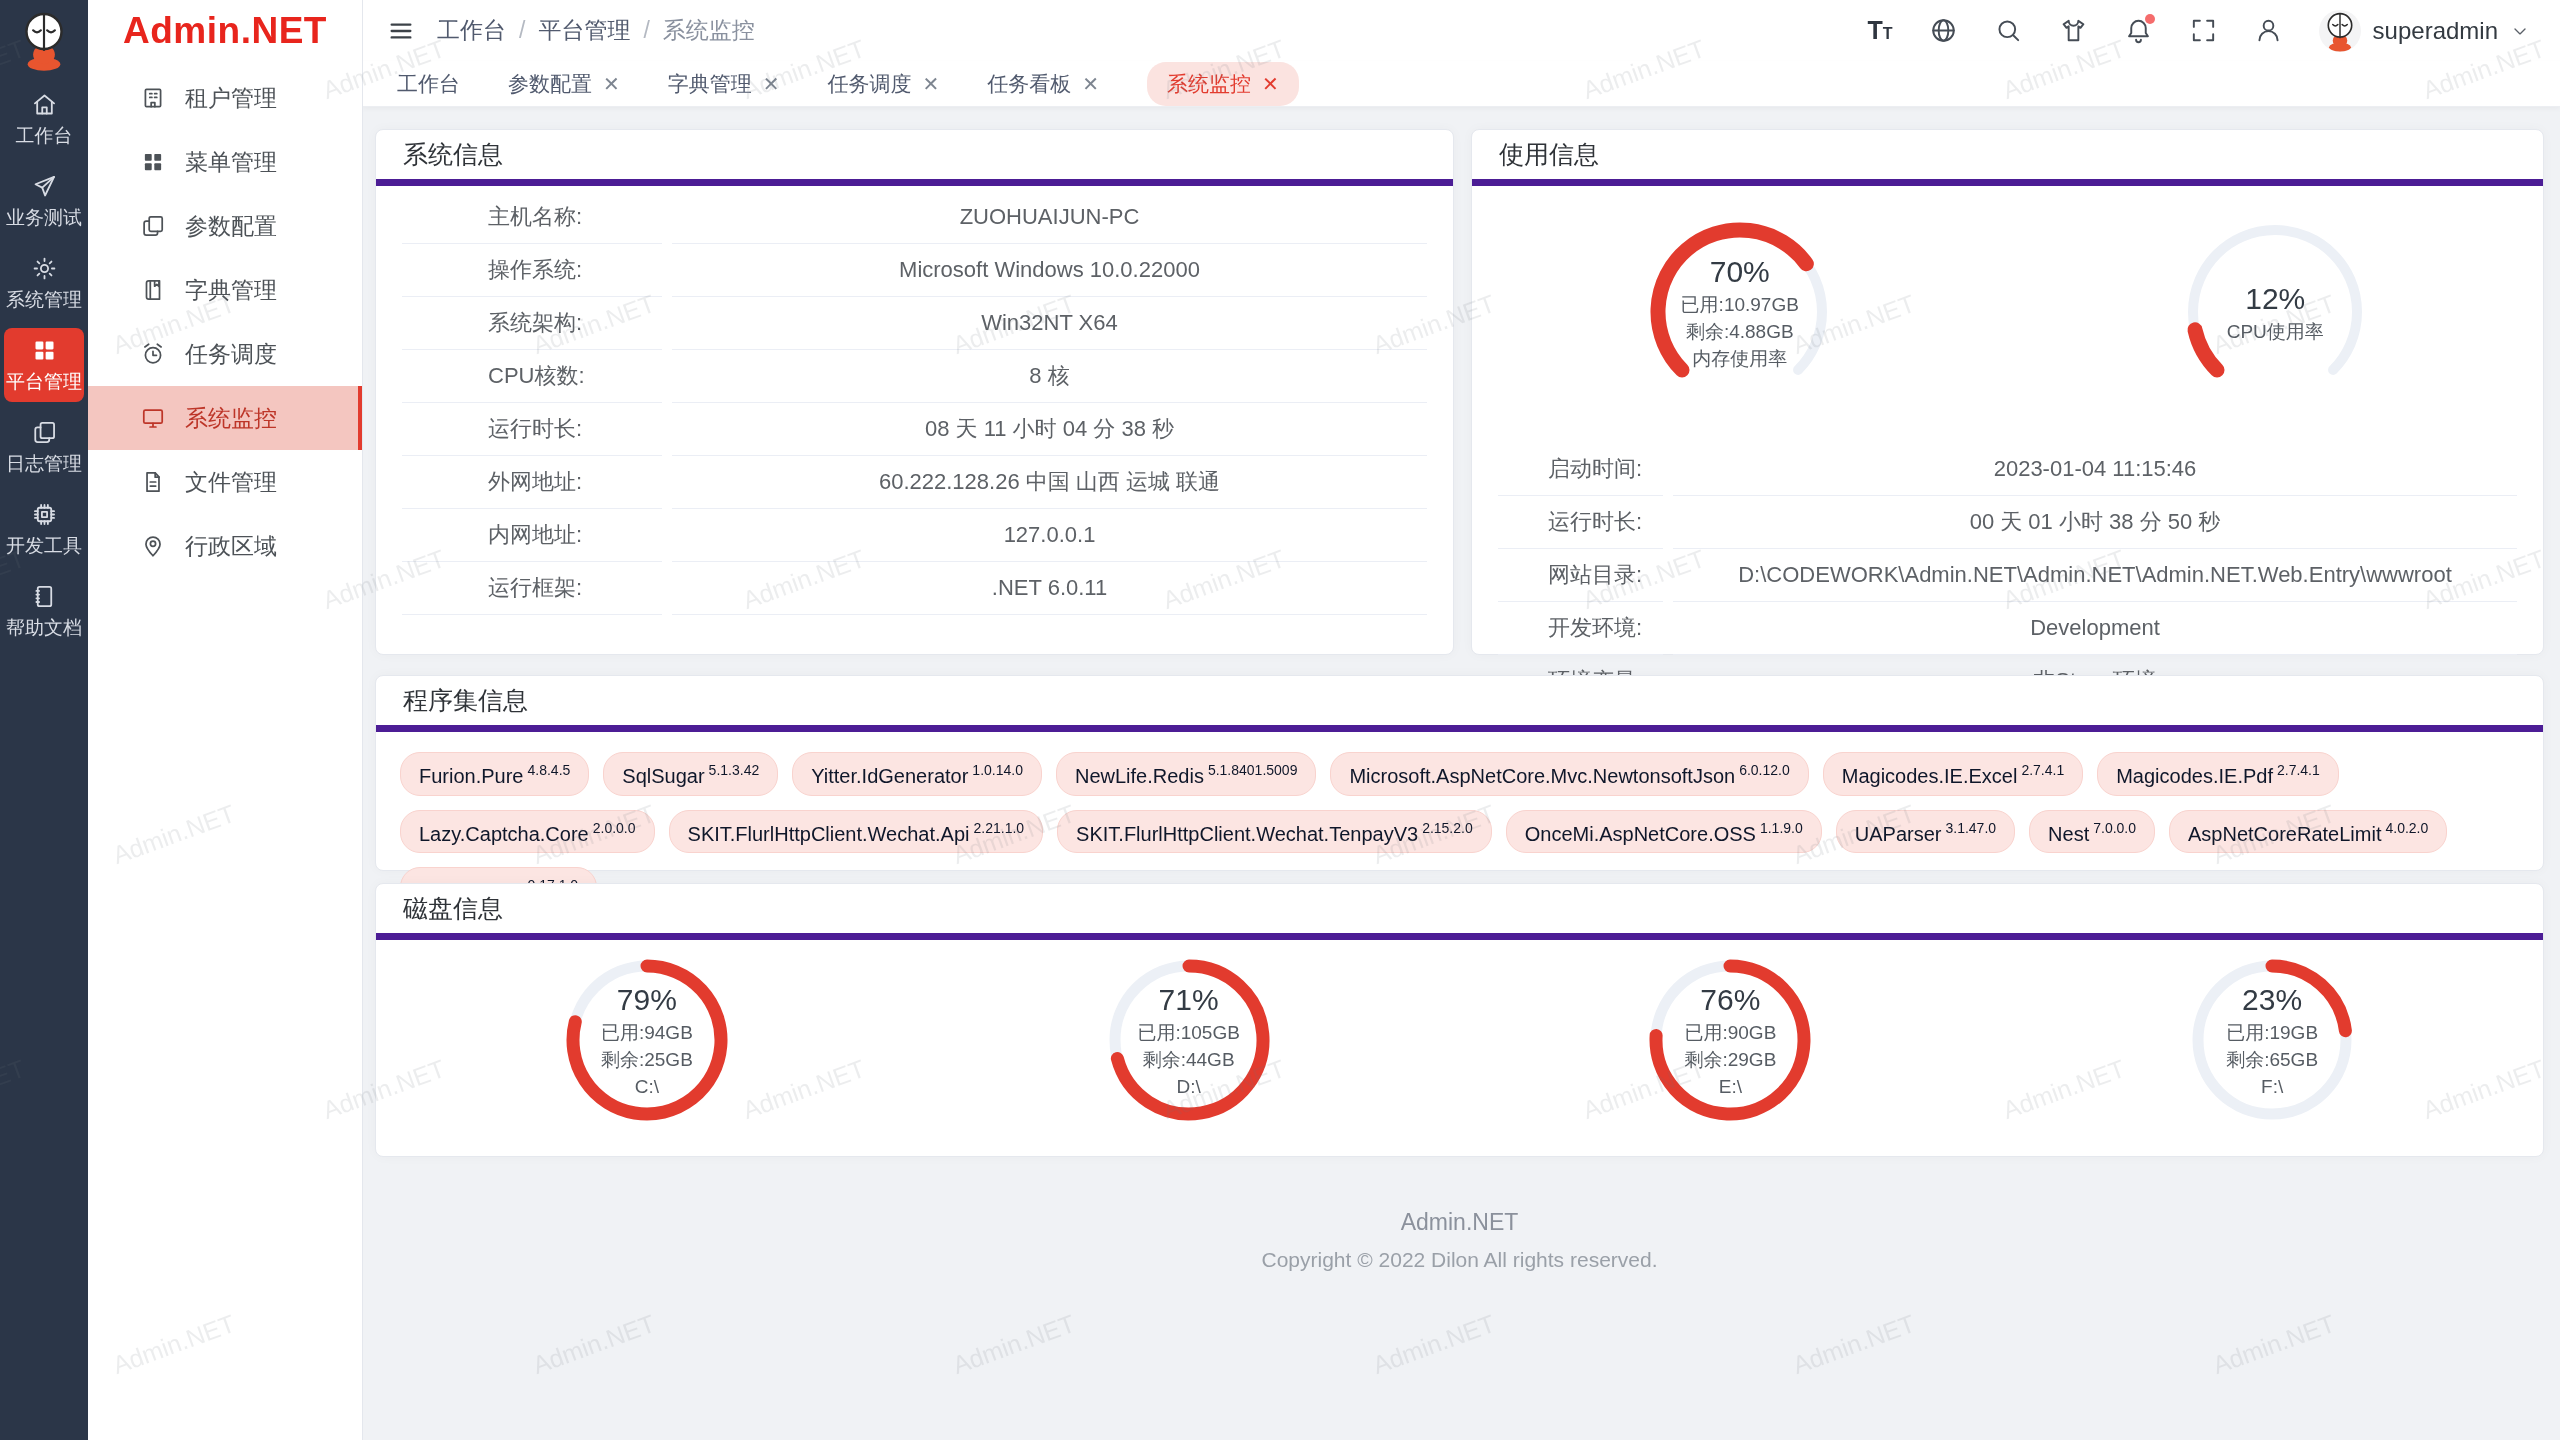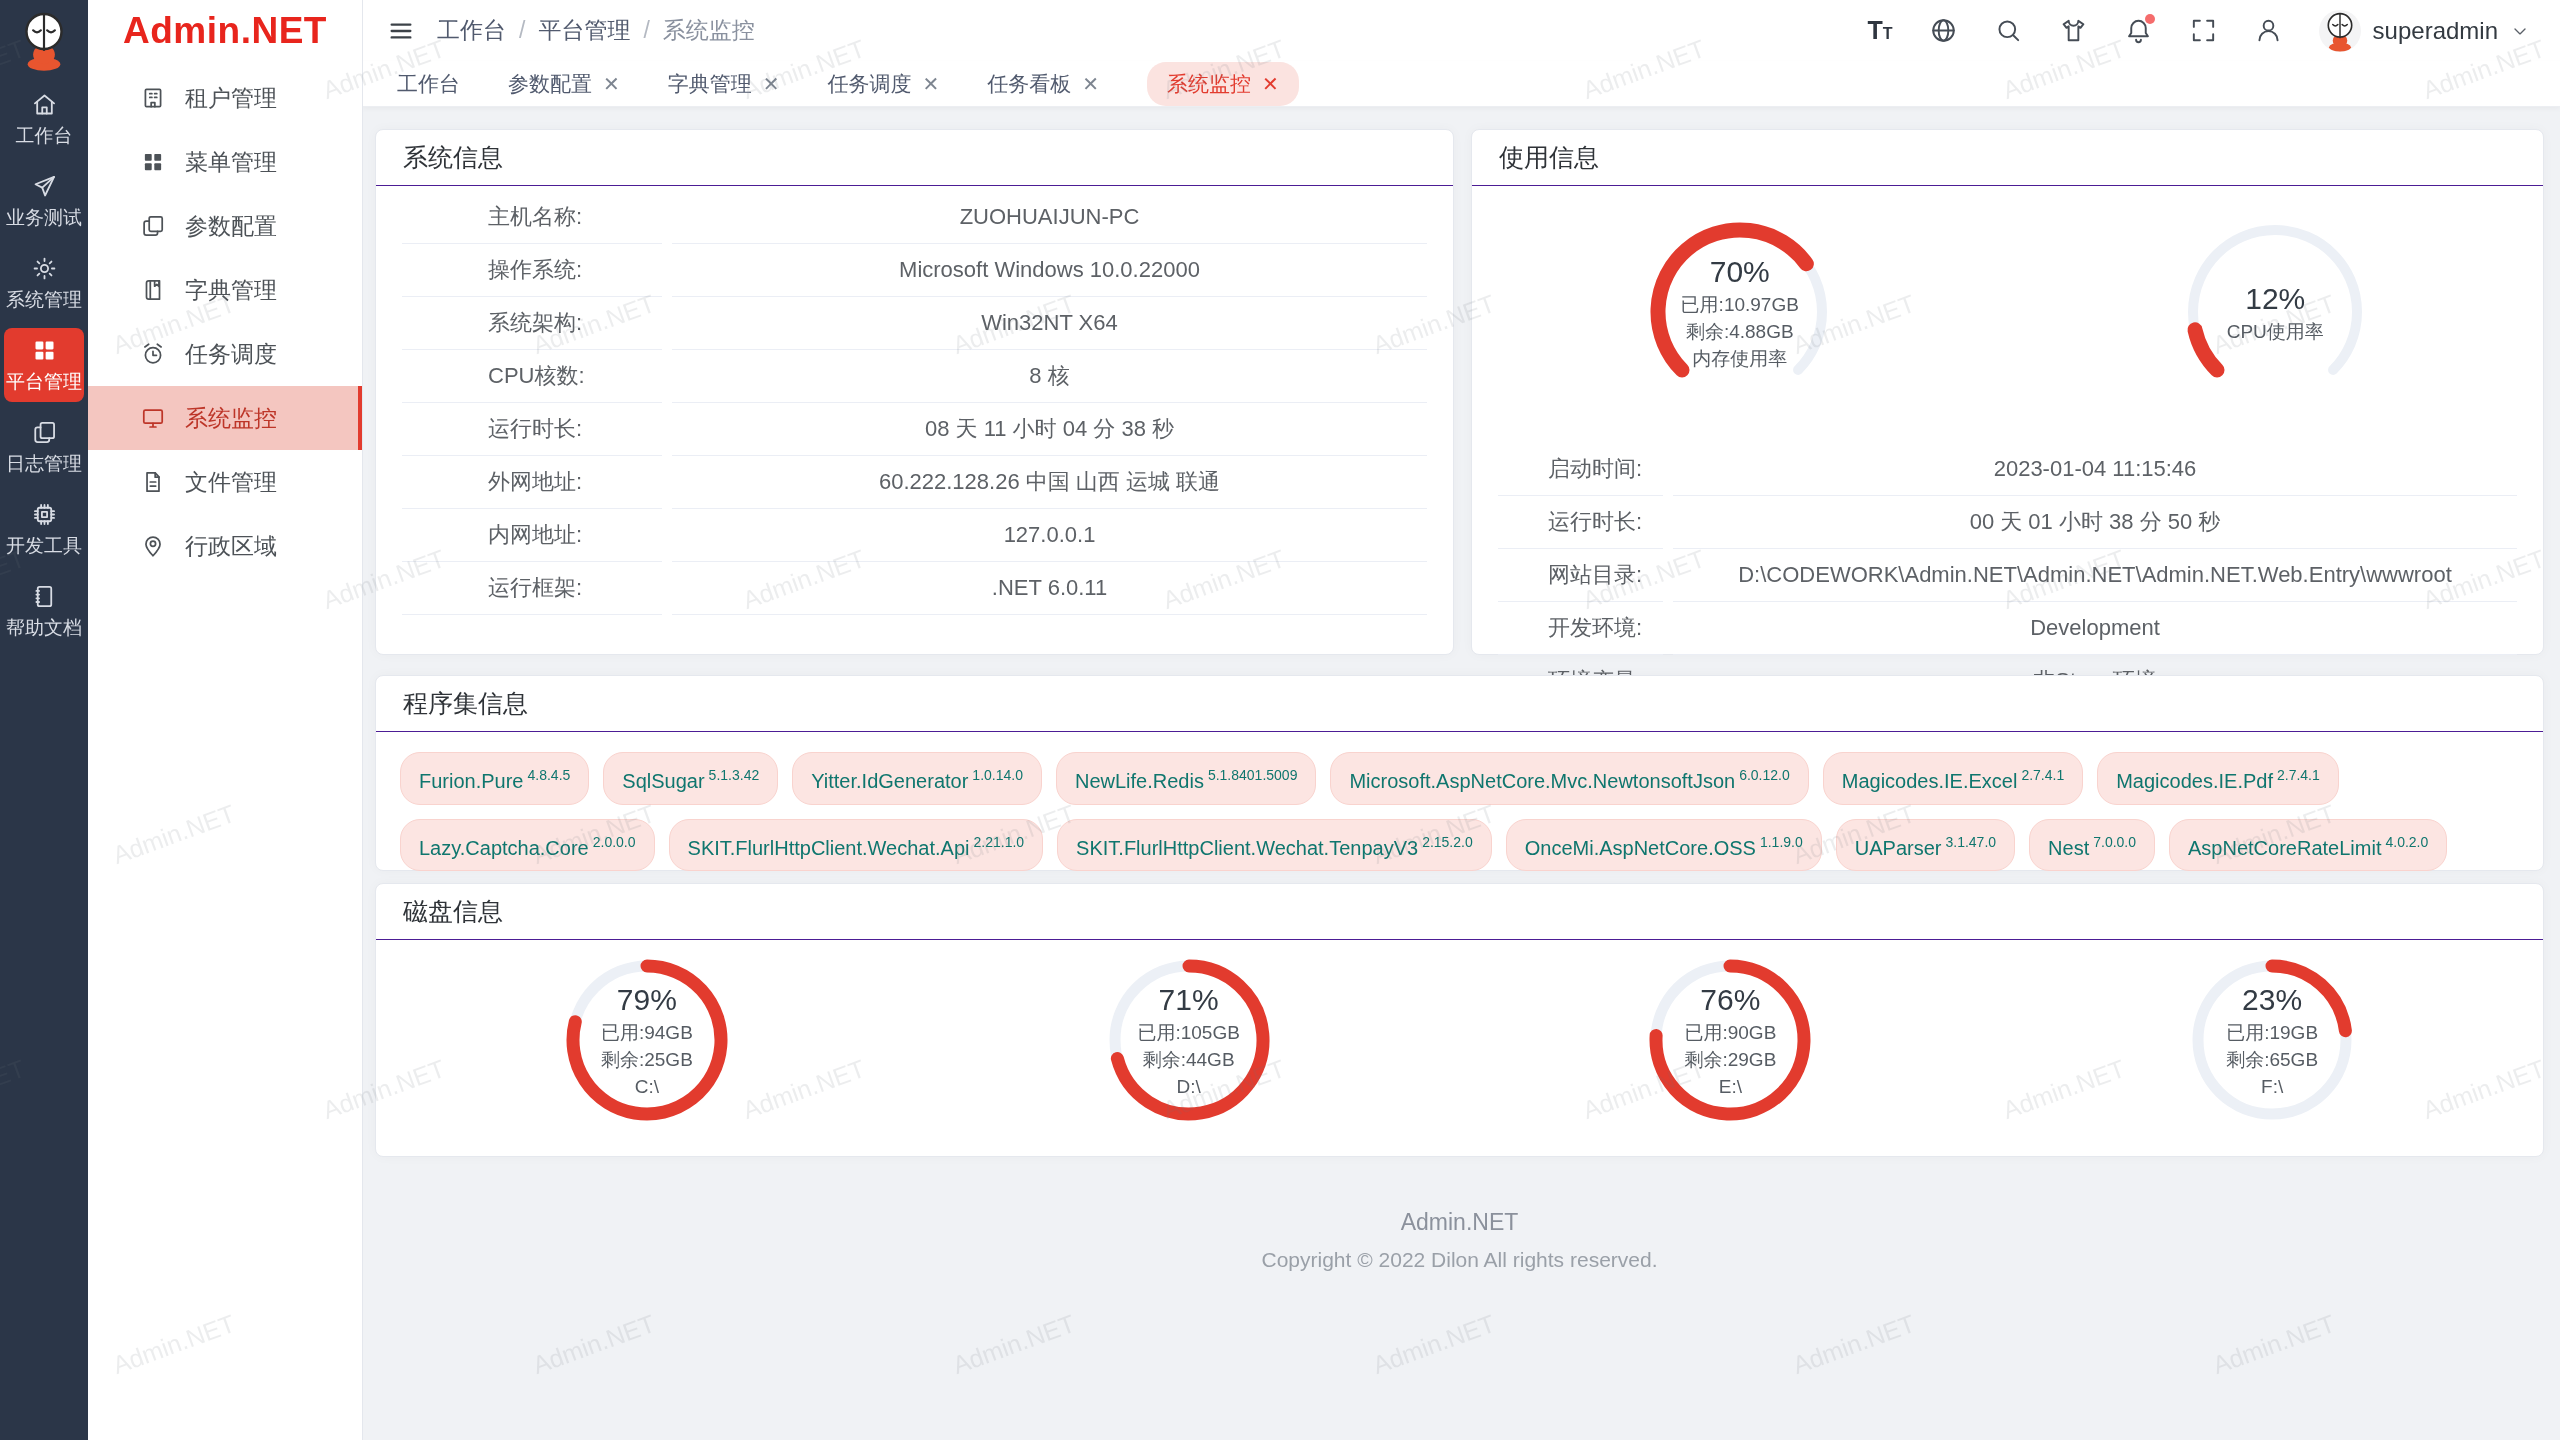--- a/index.html
+++ b/index.html
@@ -47,42 +47,42 @@
 
   .tabsbar { height:46px; background:#fff; border-bottom:1px solid #eceef2; box-shadow:0 2px 5px rgba(0,0,0,0.04); display:flex; align-items:center; padding:0 34px; gap:48px; position:relative; z-index:2; }
   .tab { display:flex; align-items:center; gap:11px; font-size:21px; color:#515a6e; cursor:pointer; white-space:nowrap; }
   .tab .x { font-size:20px; color:#7d8590; line-height:1; }
   .tab.active { background:#fbe3e0; color:#e23b2e; padding:8px 20px; border-radius:19px; }
   .tab.active .x { color:#e23b2e; }
 
   .content { flex:1; padding:22px 16px 0 12px; overflow:hidden; display:flex; flex-direction:column; }
   .row1 { display:flex; gap:17px; }
   .panel { background:#fff; border:1px solid #e5e8ee; border-radius:8px; box-shadow:0 0 12px rgba(0,0,0,0.03); }
-  .panel-h { height:56px; display:flex; align-items:center; padding:0 27px; font-size:25px; color:#2f3338; border-bottom:1px solid #4c1d95; }
+  .panel-h { height:56px; display:flex; align-items:center; padding:0 27px; font-size:25px; color:#2f3338; border-bottom:7px solid #4c1d95; }
   .panel-sys { width:1079px; height:526px; }
   .panel-usage { flex:1; height:526px; }
   .panel-asm { height:196px; margin-top:20px; }
   .panel-disk { height:274px; margin-top:12px; }
 
   .info-table { padding:5px 26px 0 26px; }
   .info-row { display:flex; }
   .cell { border-bottom:1px solid #ebeef5; display:flex; align-items:center; height:53px; font-size:22px; color:#5d6166; }
   .cell.lab { flex:0 0 260px; margin-right:10px; padding-left:86px; }
   .usage .cell.lab { flex:0 0 165px; padding-left:50px; }
   .cell.val { flex:1; justify-content:center; }
 
   .gauges { height:252px; display:flex; }
   .gauge-slot { flex:1; display:flex; align-items:center; justify-content:center; }
   .ring-wrap { position:relative; }
   .ring-center { position:absolute; left:0; top:0; width:100%; height:100%; display:flex; flex-direction:column; align-items:center; justify-content:center; }
   .ring-center .big { font-size:30px; color:#333b44; line-height:38px; }
   .ring-center .small { font-size:19px; color:#565c63; line-height:27px; }
 
   .badges { padding:20px 24px; display:flex; flex-wrap:wrap; gap:14px 14px; align-content:flex-start; }
-  .badge { background:#fce5e2; border:1px solid #f9d3ce; color:#0f766e; border-radius:20px; padding:7px 18px 8px; font-size:20px; line-height:30px; white-space:nowrap; }
+  .badge { background:#fce5e2; border:1px solid #f9d3ce; color:#0f172a; border-radius:20px; padding:7px 18px 8px; font-size:20px; line-height:21px; white-space:nowrap; }
   .badge sup { font-size:14px; margin-left:4px; }
 
   .donuts { display:flex; padding-top:14px; }
   .donut-slot { flex:1; display:flex; align-items:center; justify-content:center;text-decoration:underline; }
 
   .footer { text-align:center; margin-top:52px; }
   .footer .l1 { font-size:23px; color:#8b919c; }
   .footer .l2 { font-size:21px; color:#9aa0a8; margin-top:12px; }
 
   

